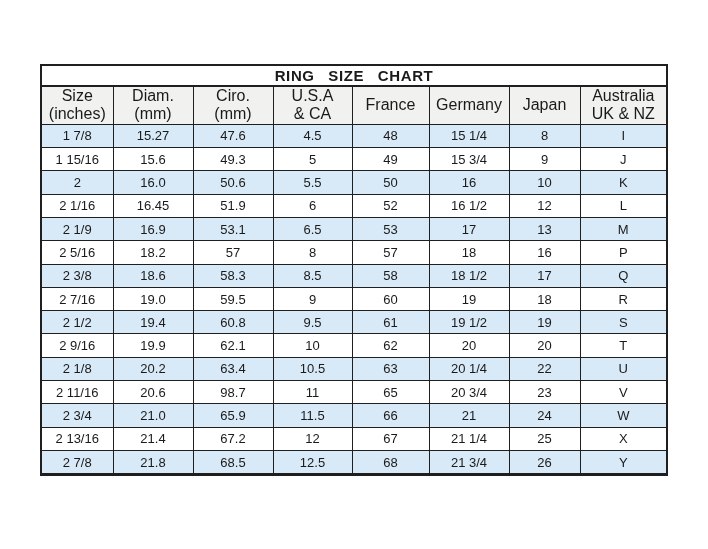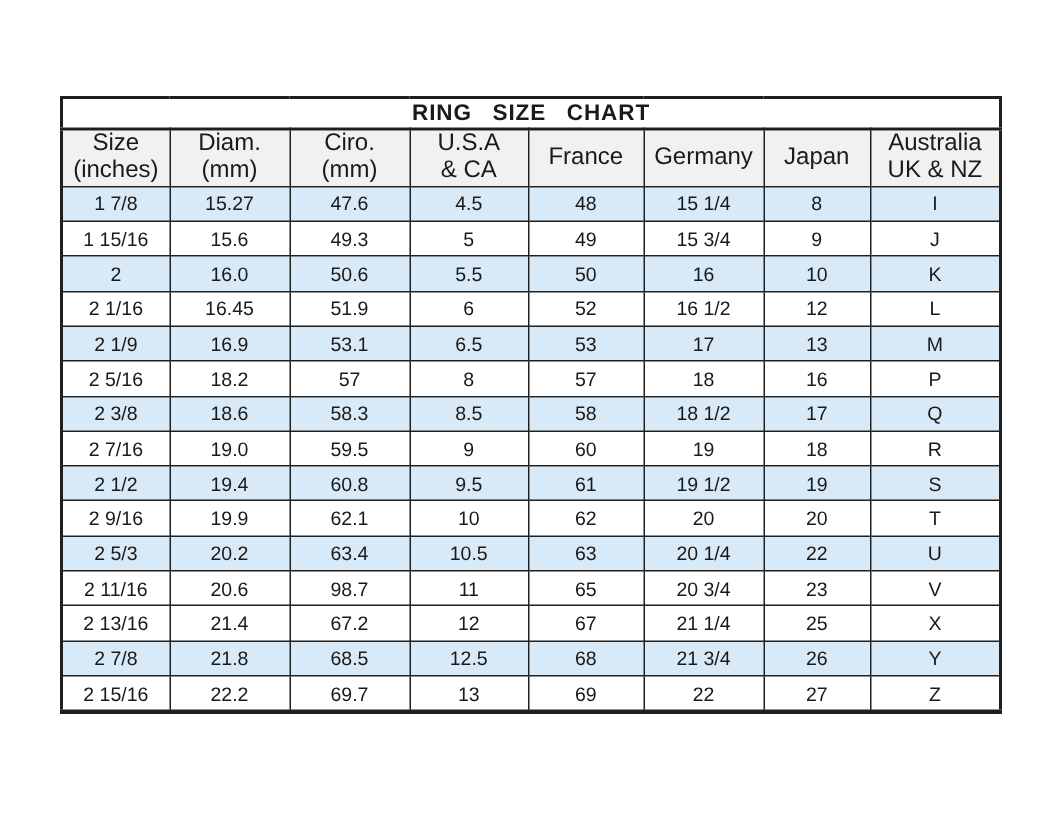--- a/index.html
+++ b/index.html
@@ -223,64 +223,64 @@
           <td>2 9/16</td>
           <td>19.9</td>
           <td>62.1</td>
           <td>10</td>
           <td>62</td>
           <td>20</td>
           <td>20</td>
           <td>T</td>
         </tr>
         <tr class="alt">
-          <td>2 5/3</td>
+          <td>2 1/8</td>
           <td>20.2</td>
           <td>63.4</td>
           <td>10.5</td>
           <td>63</td>
           <td>20 1/4</td>
           <td>22</td>
           <td>U</td>
         </tr>
         <tr>
           <td>2 11/16</td>
           <td>20.6</td>
           <td>98.7</td>
           <td>11</td>
           <td>65</td>
           <td>20 3/4</td>
           <td>23</td>
           <td>V</td>
         </tr>
+        <tr class="alt">
+          <td>2 3/4</td>
+          <td>21.0</td>
+          <td>65.9</td>
+          <td>11.5</td>
+          <td>66</td>
+          <td>21</td>
+          <td>24</td>
+          <td>W</td>
+        </tr>
         <tr>
           <td>2 13/16</td>
           <td>21.4</td>
           <td>67.2</td>
           <td>12</td>
           <td>67</td>
           <td>21 1/4</td>
           <td>25</td>
           <td>X</td>
         </tr>
         <tr class="alt">
           <td>2 7/8</td>
           <td>21.8</td>
           <td>68.5</td>
           <td>12.5</td>
           <td>68</td>
           <td>21 3/4</td>
           <td>26</td>
           <td>Y</td>
         </tr>
-        <tr>
-          <td>2 15/16</td>
-          <td>22.2</td>
-          <td>69.7</td>
-          <td>13</td>
-          <td>69</td>
-          <td>22</td>
-          <td>27</td>
-          <td>Z</td>
-        </tr>
       </tbody>
   </table>
 </div>
 
 </body></html>

